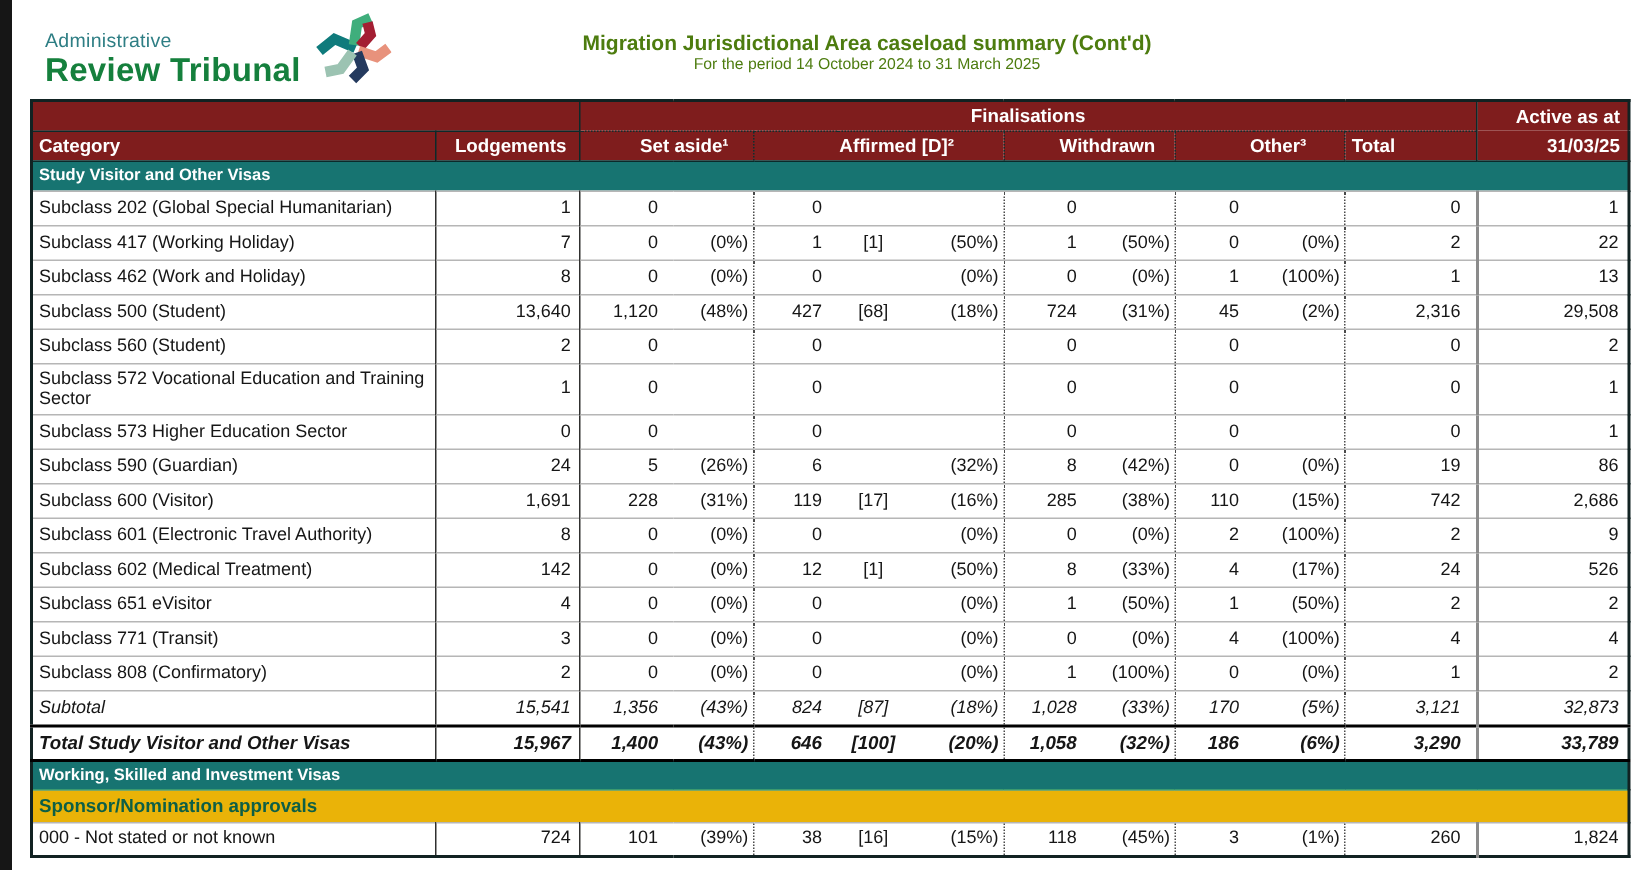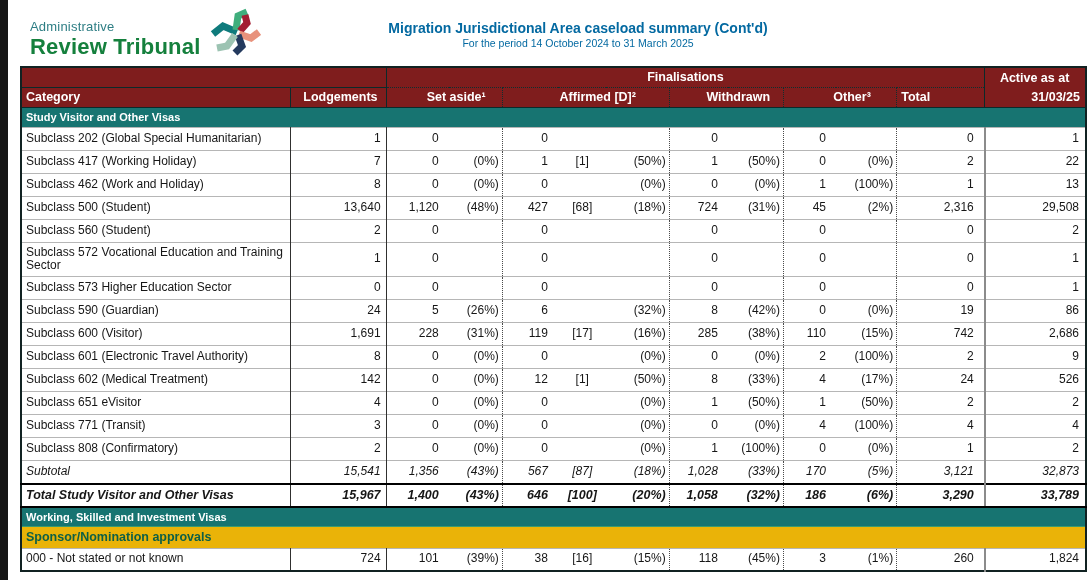--- a/index.html
+++ b/index.html
@@ -7,39 +7,39 @@
               font-family:"Liberation Sans", sans-serif; }
   .scan-strip { position:absolute; left:0; top:0; width:8px; height:580px; background:#161616; }
 
   
   .page-header { position:absolute; left:8px; top:0; width:1081px; height:64px; }
   .logo { position:absolute; left:22px; top:8px; display:flex; align-items:flex-end; }
   .logo-text { display:flex; flex-direction:column; }
   .logo-line1 { font-size:13px; color:#2e7e84; letter-spacing:.2px; }
   .logo-line2 { font-size:22px; font-weight:bold; color:#15803d; letter-spacing:.2px; }
   .logo-icon { margin-left:8px; margin-bottom:0px; }
-  .titles { position:absolute; left:300px; top:20px; width:540px; text-align:center; color:#0369a1; }
+  .titles { position:absolute; left:300px; top:20px; width:540px; text-align:center; color:#4d7c0f; }
   .title { font-size:14px; font-weight:bold; }
   .subtitle { font-size:10.5px; margin-top:1px; }
 
   
   table { position:absolute; left:20px; top:66px; width:1067px; border-collapse:collapse;
           table-layout:fixed; font-size:12px; color:#161616;
           border:2px solid #122; }
   col.c-cat  { width:266px; } col.c-lodg { width:95px; }
   col.c-san  { width:62px; }  col.c-sap  { width:53px; }
   col.c-afn  { width:55px; }  col.c-afd  { width:48px; } col.c-afp { width:62px; }
   col.c-wdn  { width:58px; }  col.c-wdp  { width:55px; }
   col.c-otn  { width:52px; }  col.c-otp  { width:60px; }
   col.c-tot  { width:87px; }  col.c-act  { width:100px; }
 
   thead th { background:#7f1d1d; color:#fff; font-weight:bold; font-size:12.5px; padding:2px 4px; }
   th.h-empty   { border-right:1.5px solid #0b2a2a; border-bottom:1.5px solid #0b2a2a; height:20px; }
   th.h-final   { border-bottom:1.5px dotted #0f2f2f; border-right:1.5px solid #0b2a2a; text-align:center; }
-  th.h-active1 { text-align:center; vertical-align:bottom; padding-right:5px; }
+  th.h-active1 { text-align:right; vertical-align:bottom; padding-right:5px; }
   th.h-cat  { text-align:left; border-right:1.5px solid #0b2a2a; border-bottom:1.5px solid #0b2a2a; height:20px; }
   th.h-lodg { text-align:right; border-right:1.5px solid #0b2a2a; border-bottom:1.5px solid #0b2a2a; padding-right:8px; }
   th.h-sub  { text-align:center; border-bottom:1.5px solid #0b2a2a; }
   th.h-dot  { border-right:1.5px dotted #0f2f2f;padding-left:28px; }
   th.h-tot  { text-align:left; border-right:1.5px solid #0b2a2a; border-bottom:1.5px solid #0b2a2a; }
   th.h-active2 { text-align:right; padding-right:5px; border-bottom:1.5px solid #0b2a2a; }
 
   tbody td { padding:3px 2px; line-height:1.15; height:23px; vertical-align:middle;
              border-top:1px solid #b6b6b6; }
   tr.section td    { background:#177471; color:#fff; font-weight:bold; font-size:11px;
@@ -331,21 +331,21 @@
         <td class="num">0</td>
         <td class="pct">(0%)</td>
         <td class="tot">1</td>
         <td class="act">2</td>
       </tr>
       <tr class="subtotal">
         <td class="cat">Subtotal</td>
         <td class="lodg">15,541</td>
         <td class="num">1,356</td>
         <td class="pct">(43%)</td>
-        <td class="num">567</td>
+        <td class="num">824</td>
         <td class="brk">[87]</td>
         <td class="pct">(18%)</td>
         <td class="num">1,028</td>
         <td class="pct">(33%)</td>
         <td class="num">170</td>
         <td class="pct">(5%)</td>
         <td class="tot">3,121</td>
         <td class="act">32,873</td>
       </tr>
       <tr class="total-row">

